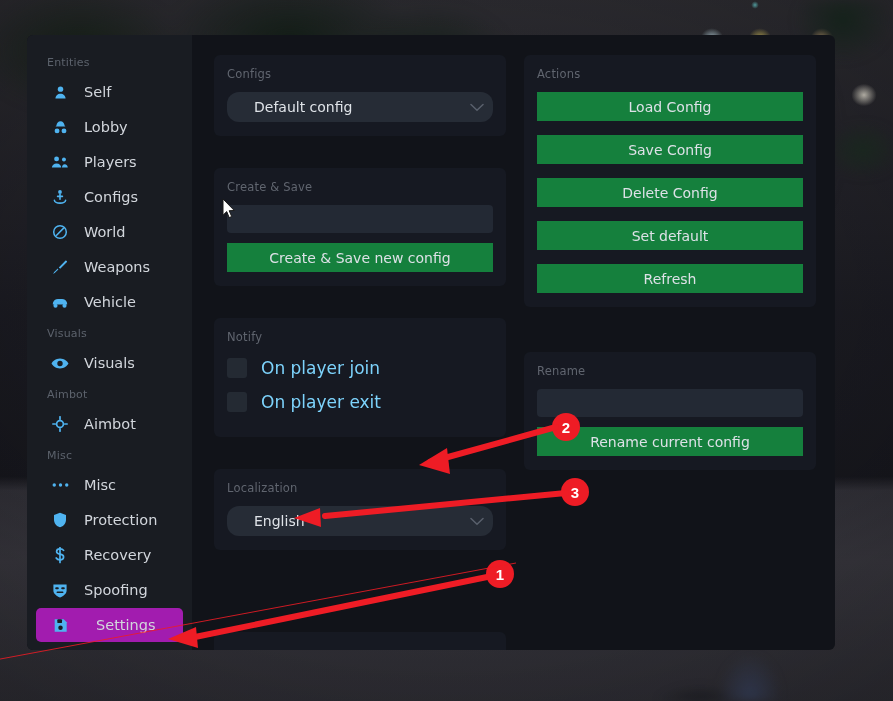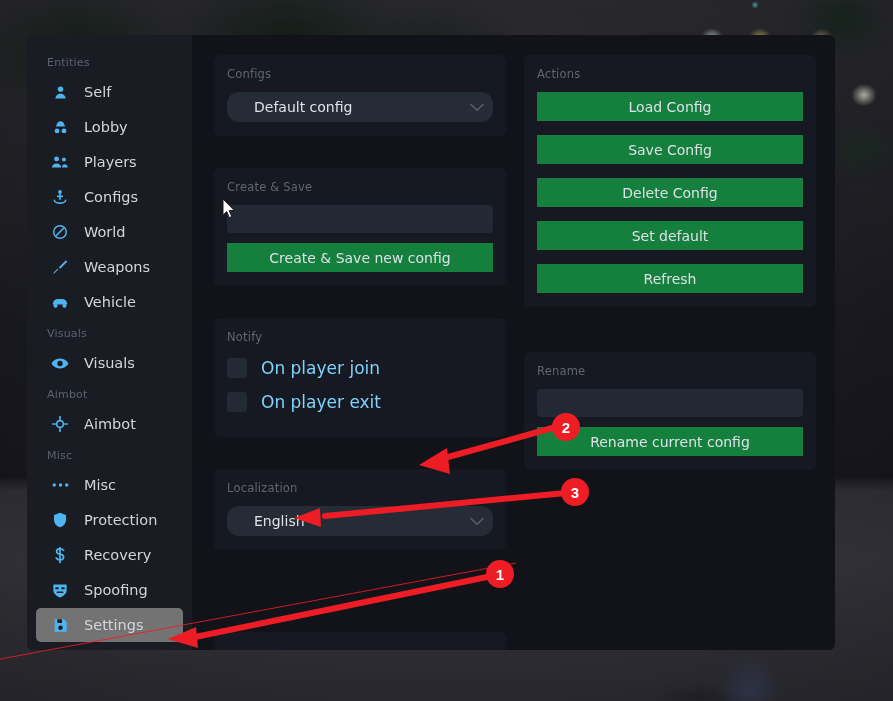--- a/index.html
+++ b/index.html
@@ -91,21 +91,21 @@
     display: flex;
     align-items: center;
     height: 34px;
     margin: 1px 9px;
     padding-left: 13px;
     border-radius: 5px;
     color: #d2d6dc;
     font-size: 14.5px;
     cursor: pointer;
   }
-  .side-item.active { background: #737373; }
+  .side-item.active { background: #a21caf; gap: 12px; }
   .side-item .si-ico {
     width: 22px; height: 18px;
     display: flex; align-items: center; justify-content: center;
     margin-right: 13px;
     color: #4fb3f0;
     flex: 0 0 22px;
   }
   .side-item .si-ico svg { display: block; }
 
   

